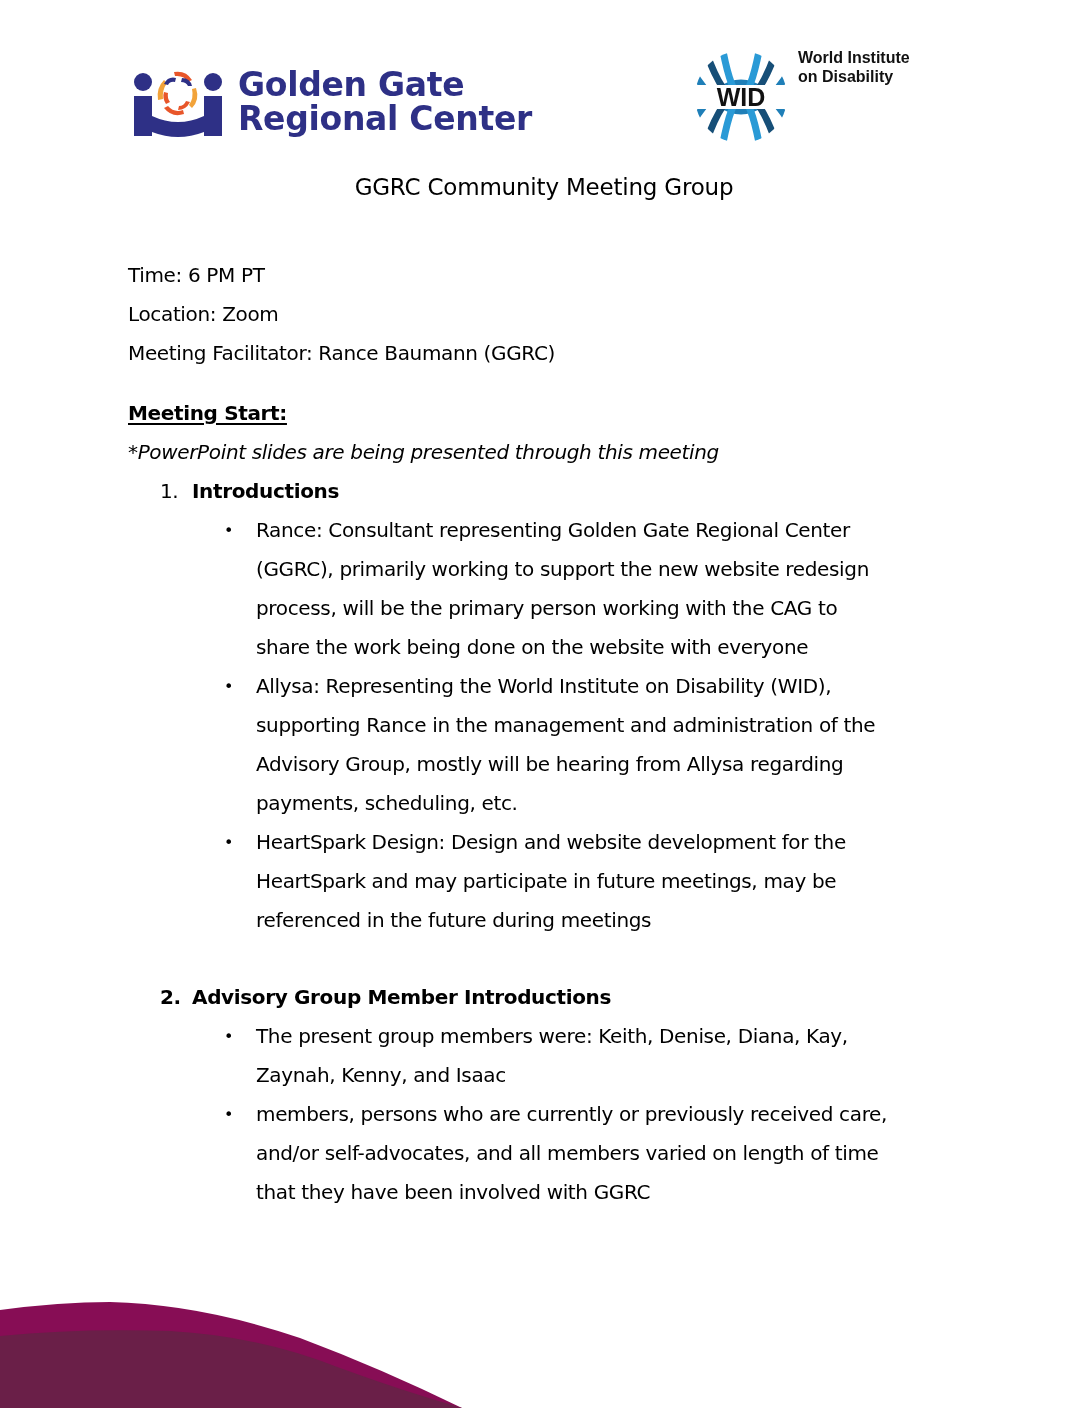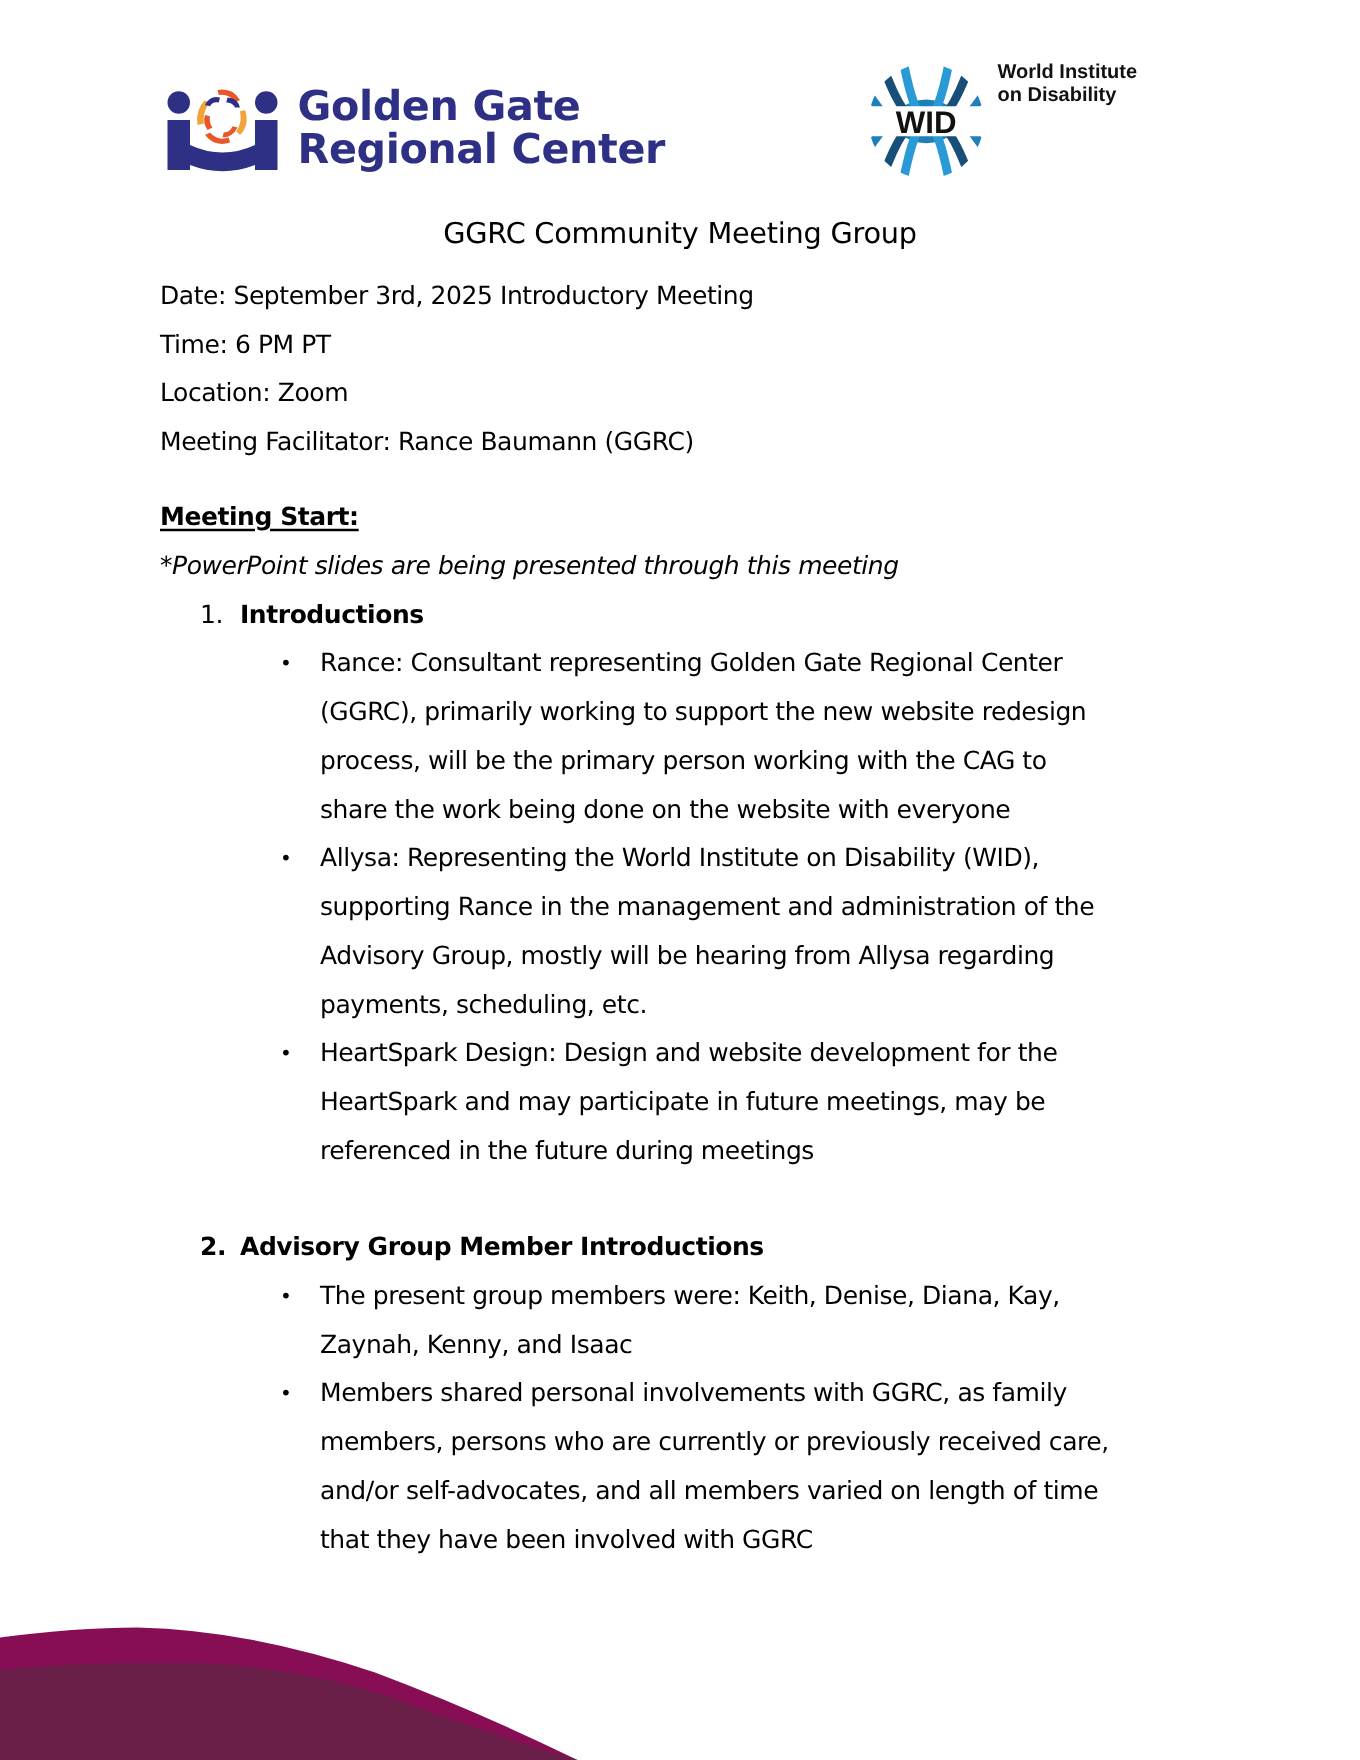--- a/index.html
+++ b/index.html
@@ -92,21 +92,20 @@
       <text x="47" y="58" text-anchor="middle" font-family="Liberation Sans, sans-serif" font-weight="700" font-size="25" fill="#111">WID</text>
     </svg>
     <div class="wid-name">
       <div>World Institute</div>
       <div>on Disability</div>
     </div>
   </div>
 
   <div class="title">GGRC Community Meeting Group</div>
 
-  <div class="line text" style="top:222px">Date: September 3rd, 2025 Introductory Meeting</div>
   <div class="line text" style="top:261px">Time: 6 PM PT</div>
   <div class="line text" style="top:300px">Location: Zoom</div>
   <div class="line text" style="top:339px">Meeting Facilitator: Rance Baumann (GGRC)</div>
 
   <div class="line text heading-u" style="top:399px">Meeting Start:</div>
   <div class="line text italic" style="top:438px">*PowerPoint slides are being presented through this meeting</div>
 
   <div class="num-item text" style="top:477px">
     <span class="num">1.</span><span class="bold">Introductions</span>
   </div>
@@ -148,21 +147,20 @@
     <span class="dot">•</span>
     <div class="btext">
       <div>The present group members were: Keith, Denise, Diana, Kay,</div>
       <div>Zaynah, Kenny, and Isaac</div>
     </div>
   </div>
 
   <div class="bullet text" style="top:1095px">
     <span class="dot">•</span>
     <div class="btext">
-      <div>Members shared personal involvements with GGRC, as family</div>
       <div>members, persons who are currently or previously received care,</div>
       <div>and/or self-advocates, and all members varied on length of time</div>
       <div>that they have been involved with GGRC</div>
     </div>
   </div>
 
   <svg class="wave" viewBox="0 0 1088 110" preserveAspectRatio="none">
     <path id="wave-back" d="M0 12 Q60 4 110 4 Q200 6 300 40 Q380 70 462 110 L0 110 Z" fill="#870d55"></path>
     <path id="wave-front" d="M0 38 Q80 30 170 33 Q260 38 340 70 Q400 92 462 110 L0 110 Z" fill="#6a1f48"></path>
   </svg>

